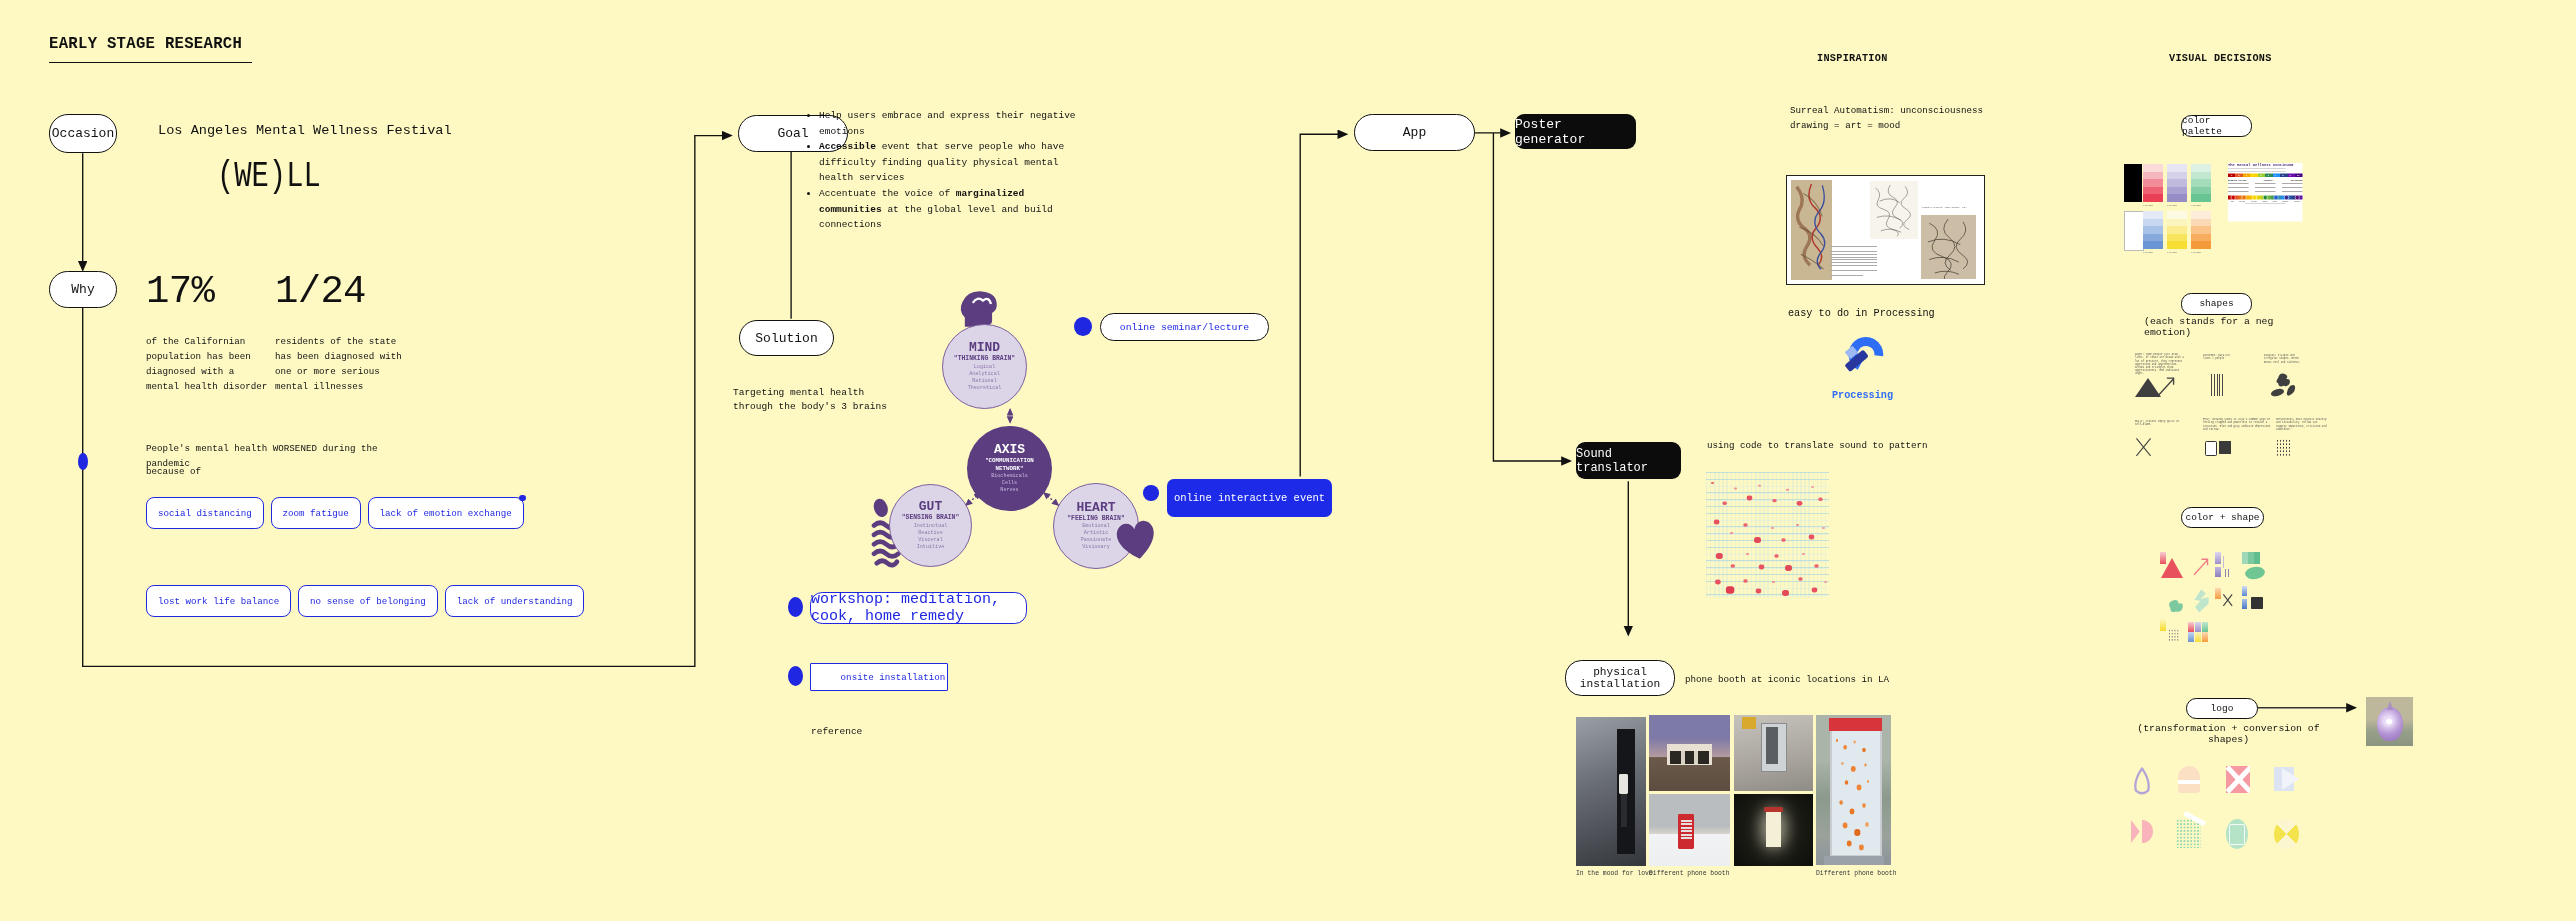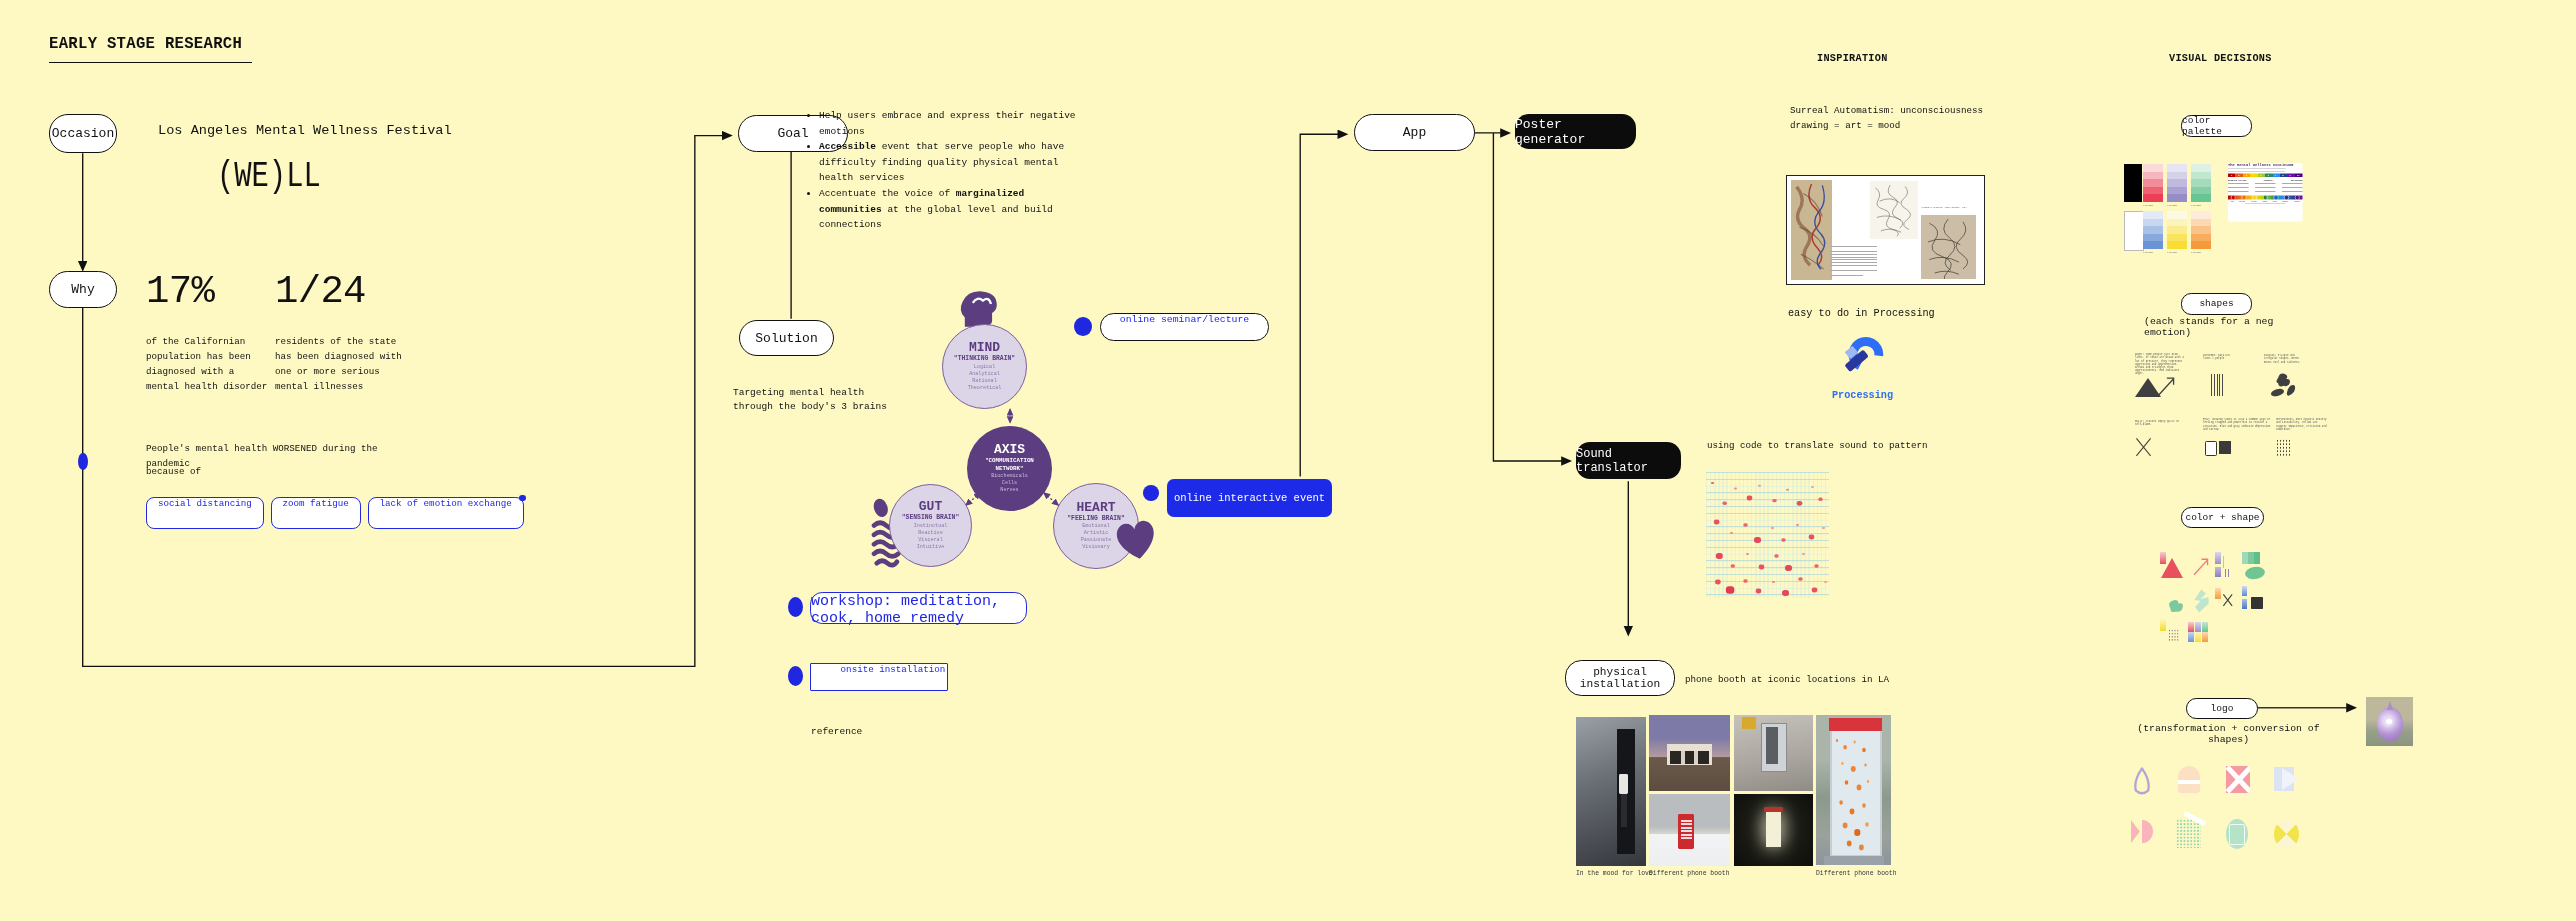--- a/index.html
+++ b/index.html
@@ -2,24 +2,24 @@
 <html style="font-size:11px"><head>
 <meta charset="utf-8">
 <style>
   html,body{margin:0;padding:0;background:#fff;}
   #canvas{position:relative;width:2576px;height:922px;background:#fef9c3;font-family:Liberation Mono, monospace;color:#111;overflow:hidden;}
   .p{position:absolute;}
   .overlay{position:absolute;left:0;top:0;z-index:0;}
   .z{z-index:1;}
   
   .node{display:flex;align-items:center;justify-content:center;background:#fff;border:1.5px solid #111;border-radius:19px;font-size:13px;}
-  .node-dark{display:flex;align-items:center;justify-content:center;background:#0c0c0c;color:#fff;border-radius:14px;font-size:13px;}
+  .node-dark{display:flex;align-items:center;justify-content:center;background:#0c0c0c;color:#fff;border-radius:9px;font-size:13px;}
   .label-pill{display:flex;align-items:center;justify-content:center;background:#fff;border:1.1px solid #111;border-radius:10.2px;font-size:9.5px;}
   
-  .tag{display:flex;align-items:flex-start;justify-content:center;border:1.1px solid #1f27e0;border-radius:8.1px;color:#1f27e0;font-size:9.2px;background:#fff;}
+  .tag{display:flex;align-items:center;justify-content:center;border:1.1px solid #1f27e0;border-radius:8.1px;color:#1f27e0;font-size:9.2px;background:#fff;}
   .tag.sel{border-width:1.8px;}
   .sel-dot{position:absolute;right:-2.7px;top:-3.4px;width:6.8px;height:6.8px;border-radius:50%;background:#1f27e0;}
   .bdot{background:#1f27e0;border-radius:50%;}
   .reason-row{position:absolute;display:flex;gap:6.8px;}
   .reason-row .tag{height:30px;padding:0 11px;position:relative;}
   h1{font-size:15.6px;font-weight:bold;letter-spacing:0.3px;margin:0;display:inline-block;border-bottom:1.7px solid #111;padding:0 9.5px 8.8px 0;}
   .sechead{font-size:10.2px;font-weight:bold;letter-spacing:0.3px;}
   .stat{font-size:39px;letter-spacing:-0.7px;}
   .smalltext{font-size:9.2px;line-height:15px;}
   ul.goals{margin:0;padding-left:11px;font-size:9.5px;line-height:15.6px;}
@@ -96,20 +96,31 @@
         <span>social distancing</span>
       </div>
     <div class="tag">
         <span>zoom fatigue</span>
       </div>
     <div class="tag sel">
         <span>lack of emotion exchange</span>
         <span class="sel-dot"></span>
       </div>
   </div>
+  <div class="reason-row z" style="left:146px;top:585px;">
+    <div class="tag">
+        <span>lost work life balance</span>
+      </div>
+    <div class="tag">
+        <span>no sense of belonging</span>
+      </div>
+    <div class="tag">
+        <span>lack of understanding</span>
+      </div>
+  </div>
 
   <div class="p z node" style="left:738px;top:115px;width:108px;height:35px;">
       <span>Goal</span>
     </div>
   <div class="p z" style="left:808px;top:108px;width:278px;">
     <ul class="goals">
       <li><span>Help users embrace and express their negative emotions</span><b></b><span></span></li>
       <li><span></span><b>Accessible</b><span> event that serve people who have difficulty finding quality physical mental health services</span></li>
       <li><span>Accentuate the voice of </span><b>marginalized communities</b><span> at the global level and build connections</span></li>
     </ul>

